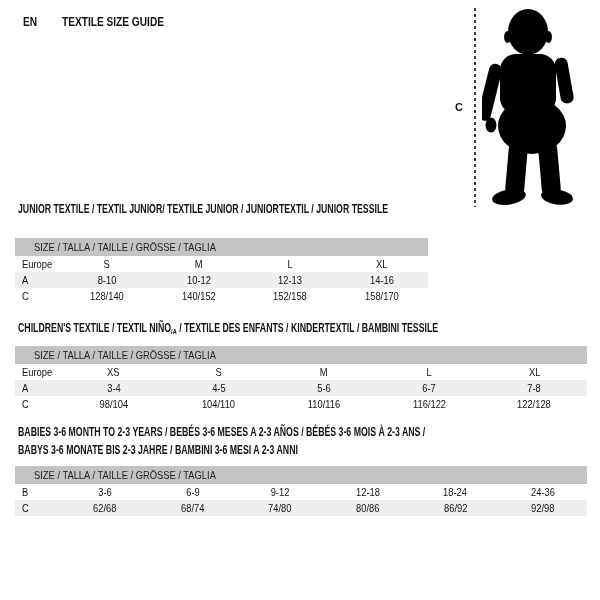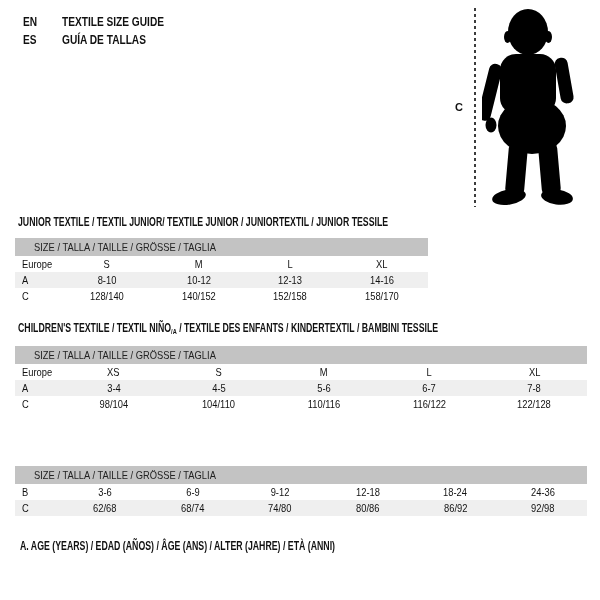--- a/index.html
+++ b/index.html
@@ -46,24 +46,20 @@
   #footnotes { left:20px; top:537px; font-size:12px; font-weight:bold; }
   #footnotes .fn-line { height:17.5px; display:flex; align-items:center; }
 </style>
 </head>
 <body>
 
 <div id="lang-header" class="abs">
   <div class="lang-row">
     <span class="lang-code"><span class="cx78">EN</span></span>
     <span class="cx78">TEXTILE SIZE GUIDE</span>
-  </div>
-  <div class="lang-row">
-    <span class="lang-code"><span class="cx78">ES</span></span>
-    <span class="cx78">GUÍA DE TALLAS</span>
   </div>
 </div>
 
 <div id="measure-line" class="abs"></div>
 <div id="measure-label" class="abs">C</div>
 <svg class="abs" style="left:482px;top:6px" width="102" height="200" viewBox="0 0 102 200" aria-hidden="true">
   <g fill="#000000">
     <rect x="18" y="48" width="56" height="60" rx="16"></rect>
     <rect x="8" y="58" width="13" height="58" rx="6" transform="rotate(14 14 60)"></rect>
     <ellipse cx="9" cy="119" rx="5.5" ry="7.5"></ellipse>
@@ -73,21 +69,21 @@
     <ellipse cx="66.5" cy="31" rx="3.5" ry="6"></ellipse>
     <ellipse cx="50" cy="120" rx="34" ry="28"></ellipse>
     <rect x="27" y="135" width="19" height="56" rx="8" transform="rotate(5 36 140)"></rect>
     <rect x="56" y="135" width="19" height="56" rx="8" transform="rotate(-5 66 140)"></rect>
     <path d="M42,198 L50,148 L58,198 Z" fill="#ffffff"></path>
     <ellipse cx="27" cy="191" rx="17" ry="7.5" transform="rotate(-10 27 191)"></ellipse>
     <ellipse cx="75" cy="191" rx="16" ry="7.5" transform="rotate(8 75 191)"></ellipse>
   </g>
 </svg>
 
-<div class="abs tbl-title" style="left:18px;top:215px">
+<div class="abs tbl-title" style="left:18px;top:202px">
   <span class="cx70">JUNIOR TEXTILE / TEXTIL JUNIOR/ TEXTILE JUNIOR / JUNIORTEXTIL / JUNIOR TESSILE</span>
 </div>
 <table id="table1" class="abs size-table">
   <colgroup>
       <col class="col-label">
       <col>
       <col>
       <col>
       <col>
     </colgroup>
@@ -156,20 +152,22 @@
       <td><span class="t">98/104</span></td>
       <td><span class="t">104/110</span></td>
       <td><span class="t">110/116</span></td>
       <td><span class="t">116/122</span></td>
       <td><span class="t">122/128</span></td>
     </tr>
   </tbody>
 </table>
 
 <div class="abs tbl-title" style="left:18px;top:424px;line-height:17.5px">
+  <div><span class="cx70">BABIES 3-6 MONTH TO 2-3 YEARS / BEBÉS 3-6 MESES A 2-3 AÑOS / BÉBÉS 3-6 MOIS À 2-3 ANS /</span></div>
+  <div><span class="cx70">BABYS 3-6 MONATE BIS 2-3 JAHRE / BAMBINI 3-6 MESI A 2-3 ANNI</span></div>
 </div>
 <table id="table3" class="abs size-table">
   <colgroup>
       <col class="col-label">
       <col>
       <col>
       <col>
       <col>
       <col>
       <col>
@@ -193,16 +191,13 @@
       <td><span class="t">68/74</span></td>
       <td><span class="t">74/80</span></td>
       <td><span class="t">80/86</span></td>
       <td><span class="t">86/92</span></td>
       <td><span class="t">92/98</span></td>
     </tr>
   </tbody>
 </table>
 
 <div id="footnotes" class="abs">
-  <div class="fn-line">
-      <span class="cx73">A. AGE (YEARS) / EDAD (AÑOS) / ÂGE (ANS) / ALTER (JAHRE) / ETÀ (ANNI)</span>
-    </div>
 </div>
 
 </body></html>

